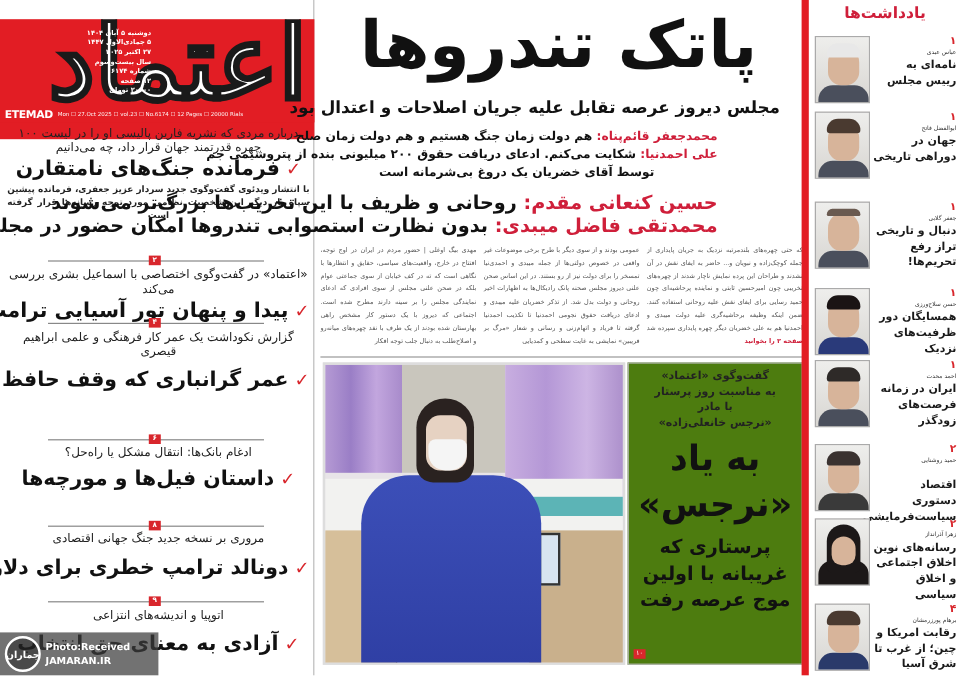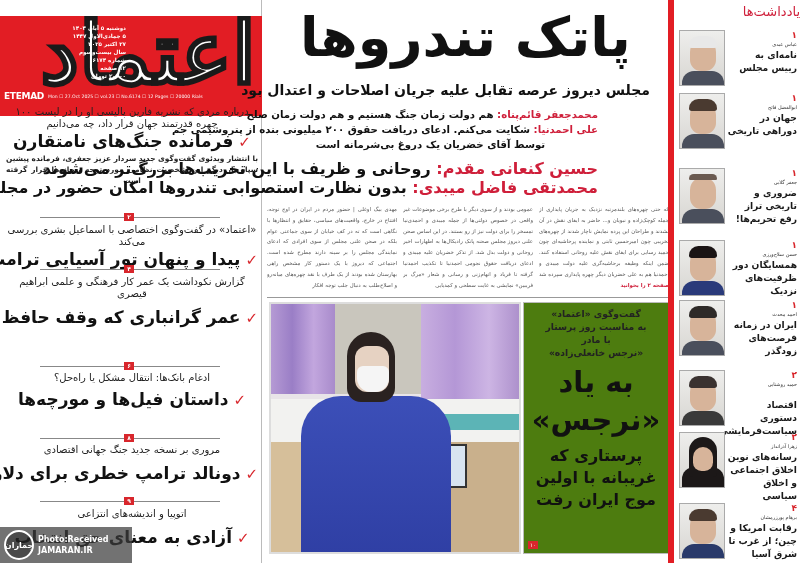--- a/index.html
+++ b/index.html
@@ -60,21 +60,21 @@
   #photo .monitor { position: absolute; left: 178px; top: 140px; width: 18px; height: 44px; background: #d8e4f0; border: 2px solid #333; }
 
   #sidebox { position: absolute; left: 260px; top: 302px; width: 146px; height: 252px; background: #4d7c0f; border: 1px solid #bbb; direction: rtl; text-align: center; padding-top: 4px; }
   #sidebox .kick { font-size: 9.2px; font-weight: bold; line-height: 13px; color: #222; }
   #sidebox .big { font-size: 29px; font-weight: bold; line-height: 38px; color: #111; margin-top: 4px; }
   #sidebox .deck { font-size: 16px; font-weight: bold; line-height: 22px; color: #111; margin-top: 6px; }
   #sidebox .pagenum { position: absolute; left: 4px; bottom: 4px; width: 10px; height: 8px; background: #d8262c; color: #fff; font-size: 5.5px; text-align: center; line-height: 8px; }
 
   
   #right { position: absolute; left: 675px; top: 0; width: 125px; height: 563px; background: #fff; }
-  #right-title { position: absolute; left: 0; top: 2px; width: 125px; text-align: right; direction: rtl; font-size: 13px; font-weight: normal; color: #cf1f3a; line-height: 20px; }
+  #right-title { position: absolute; left: 0; top: 2px; width: 125px; text-align: center; direction: rtl; font-size: 13px; font-weight: bold; color: #cf1f3a; line-height: 20px; }
   .op { position: absolute; left: 4px; width: 118px; direction: rtl; }
   .op .pic { position: absolute; left: 0; top: 0; width: 46px; height: 56px; border: 1px solid #aaa; overflow: hidden; background: #e9e7e4; }
   .op .pic .bg { position: absolute; inset: 0; background: linear-gradient(180deg,#eeeeec,#d8d6d2); }
   .op .pic .headshape { position: absolute; left: 10px; top: 8px; width: 26px; height: 32px; border-radius: 13px 13px 11px 11px; background: #d7b49a; }
   .op .pic .hair { position: absolute; left: 9px; top: 5px; width: 28px; height: 12px; border-radius: 14px 14px 4px 4px; background: #4a3a30; }
   .op .pic .body { position: absolute; left: 2px; top: 40px; width: 42px; height: 20px; border-radius: 12px 12px 0 0; background: #4a4f5c; }
   .op .txt { position: absolute; right: 0; top: 0; width: 70px; text-align: right; }
   .op .num { font-size: 9px; font-weight: bold; color: #d8262c; line-height: 10px; }
   .op .author { font-size: 5px; color: #333; line-height: 8px; white-space: nowrap; }
   .op .title { font-size: 9.2px; font-weight: bold; color: #1a1a1a; line-height: 13px; }
@@ -194,21 +194,21 @@
 
   <div id="sidebox">
     <div class="kick">گفت‌وگوی «اعتماد»</div>
     <div class="kick">به مناسبت روز پرستار</div>
     <div class="kick">با مادر</div>
     <div class="kick">«نرجس خانعلی‌زاده»</div>
     <div class="big">به یاد</div>
     <div class="big" style="margin-top:0">«نرجس»</div>
     <div class="deck">پرستاری که</div>
     <div class="deck" style="margin-top:0">غریبانه با اولین</div>
-    <div class="deck" style="margin-top:0">موج ایران رفت</div>
+    <div class="deck" style="margin-top:0">موج عرصه رفت</div>
     <div class="pagenum">۱۰</div>
   </div>
 </div>
 
 <div id="redbar"></div>
 
 <div id="right">
   <div id="right-title">یادداشت‌ها</div>
 
   <div class="op" style="top:30px;height:60px;">
@@ -240,21 +240,21 @@
   <div class="op" style="top:168px;height:60px;">
     <div class="pic">
         <div class="bg"></div>
         <div class="body"></div>
         <div class="headshape"></div>
         <div class="hair" style="background:#6a5a50;height:6px"></div>
       </div>
     <div class="txt">
         <div class="num">۱</div>
         <div class="author">جعفر گلابی</div>
-        <div class="title">ضروری و تاریخی تراز رفع تحریم‌ها!</div>
+        <div class="title">دنبال و تاریخی تراز رفع تحریم‌ها!</div>
       </div>
   </div>
   <div class="op" style="top:240px;height:60px;">
     <div class="pic">
         <div class="bg"></div>
         <div class="body" style="background:#2a3a7a"></div>
         <div class="headshape"></div>
         <div class="hair" style="background:#1a1414"></div>
       </div>
     <div class="txt">

